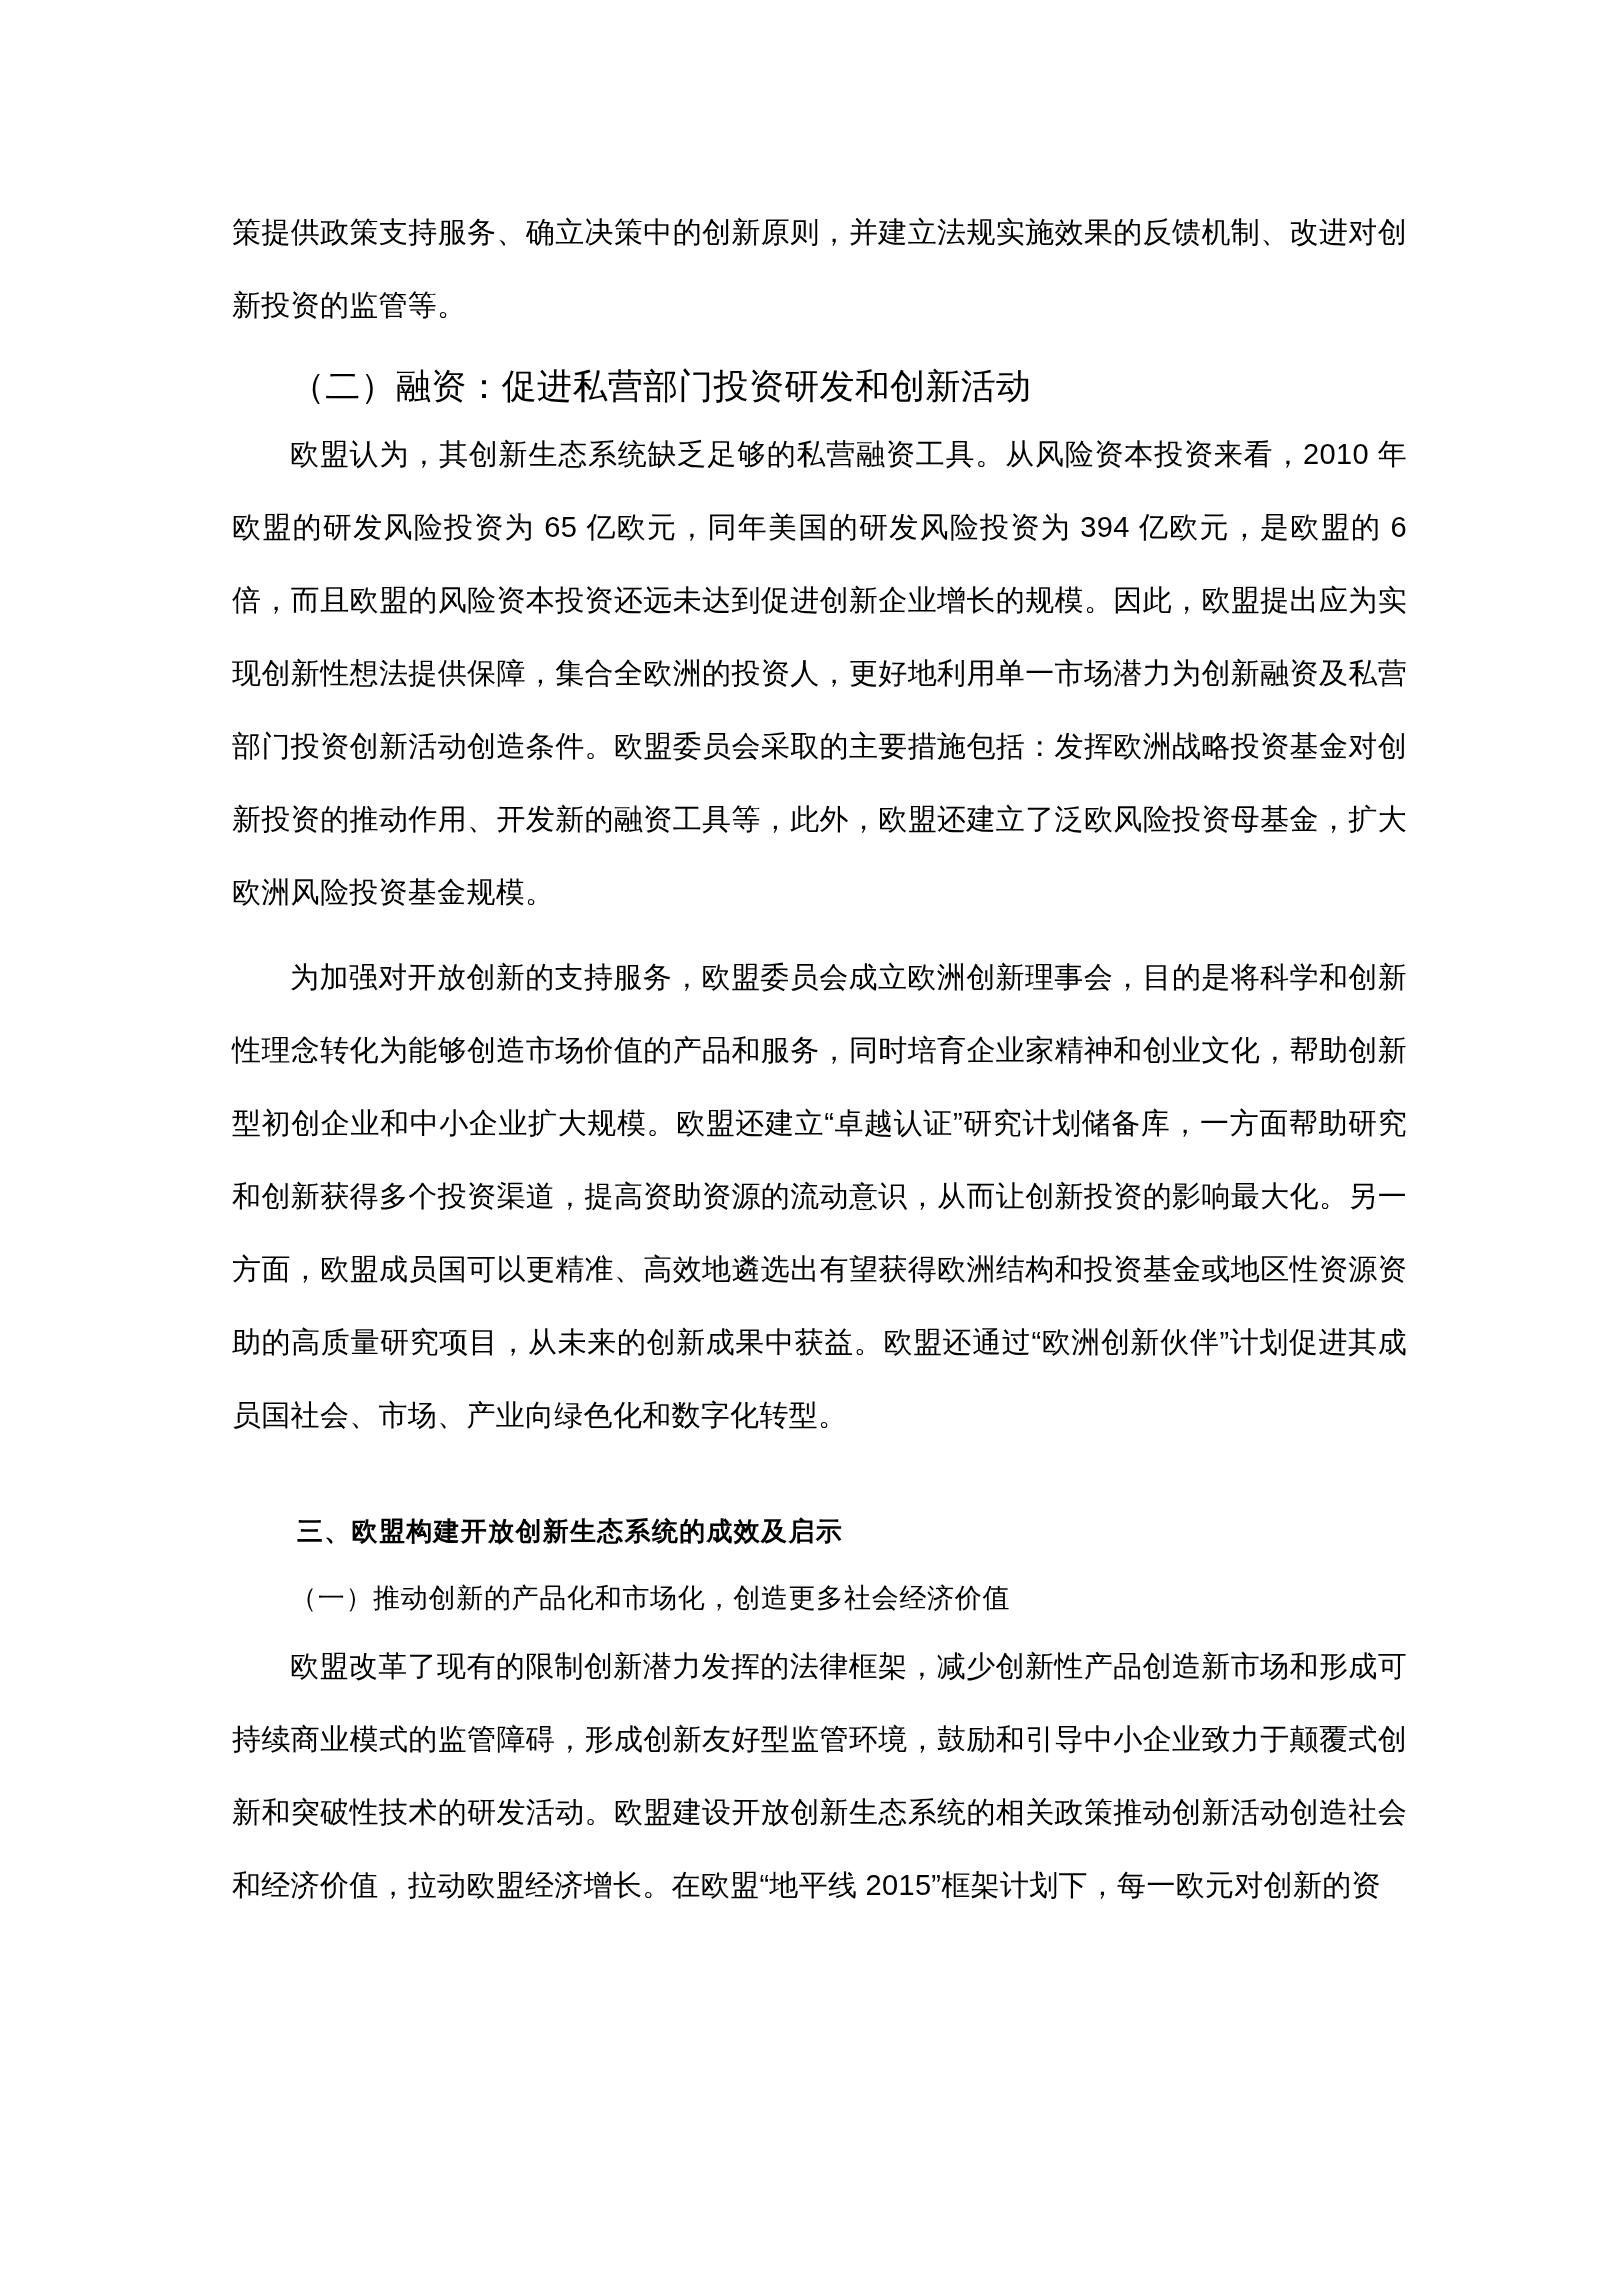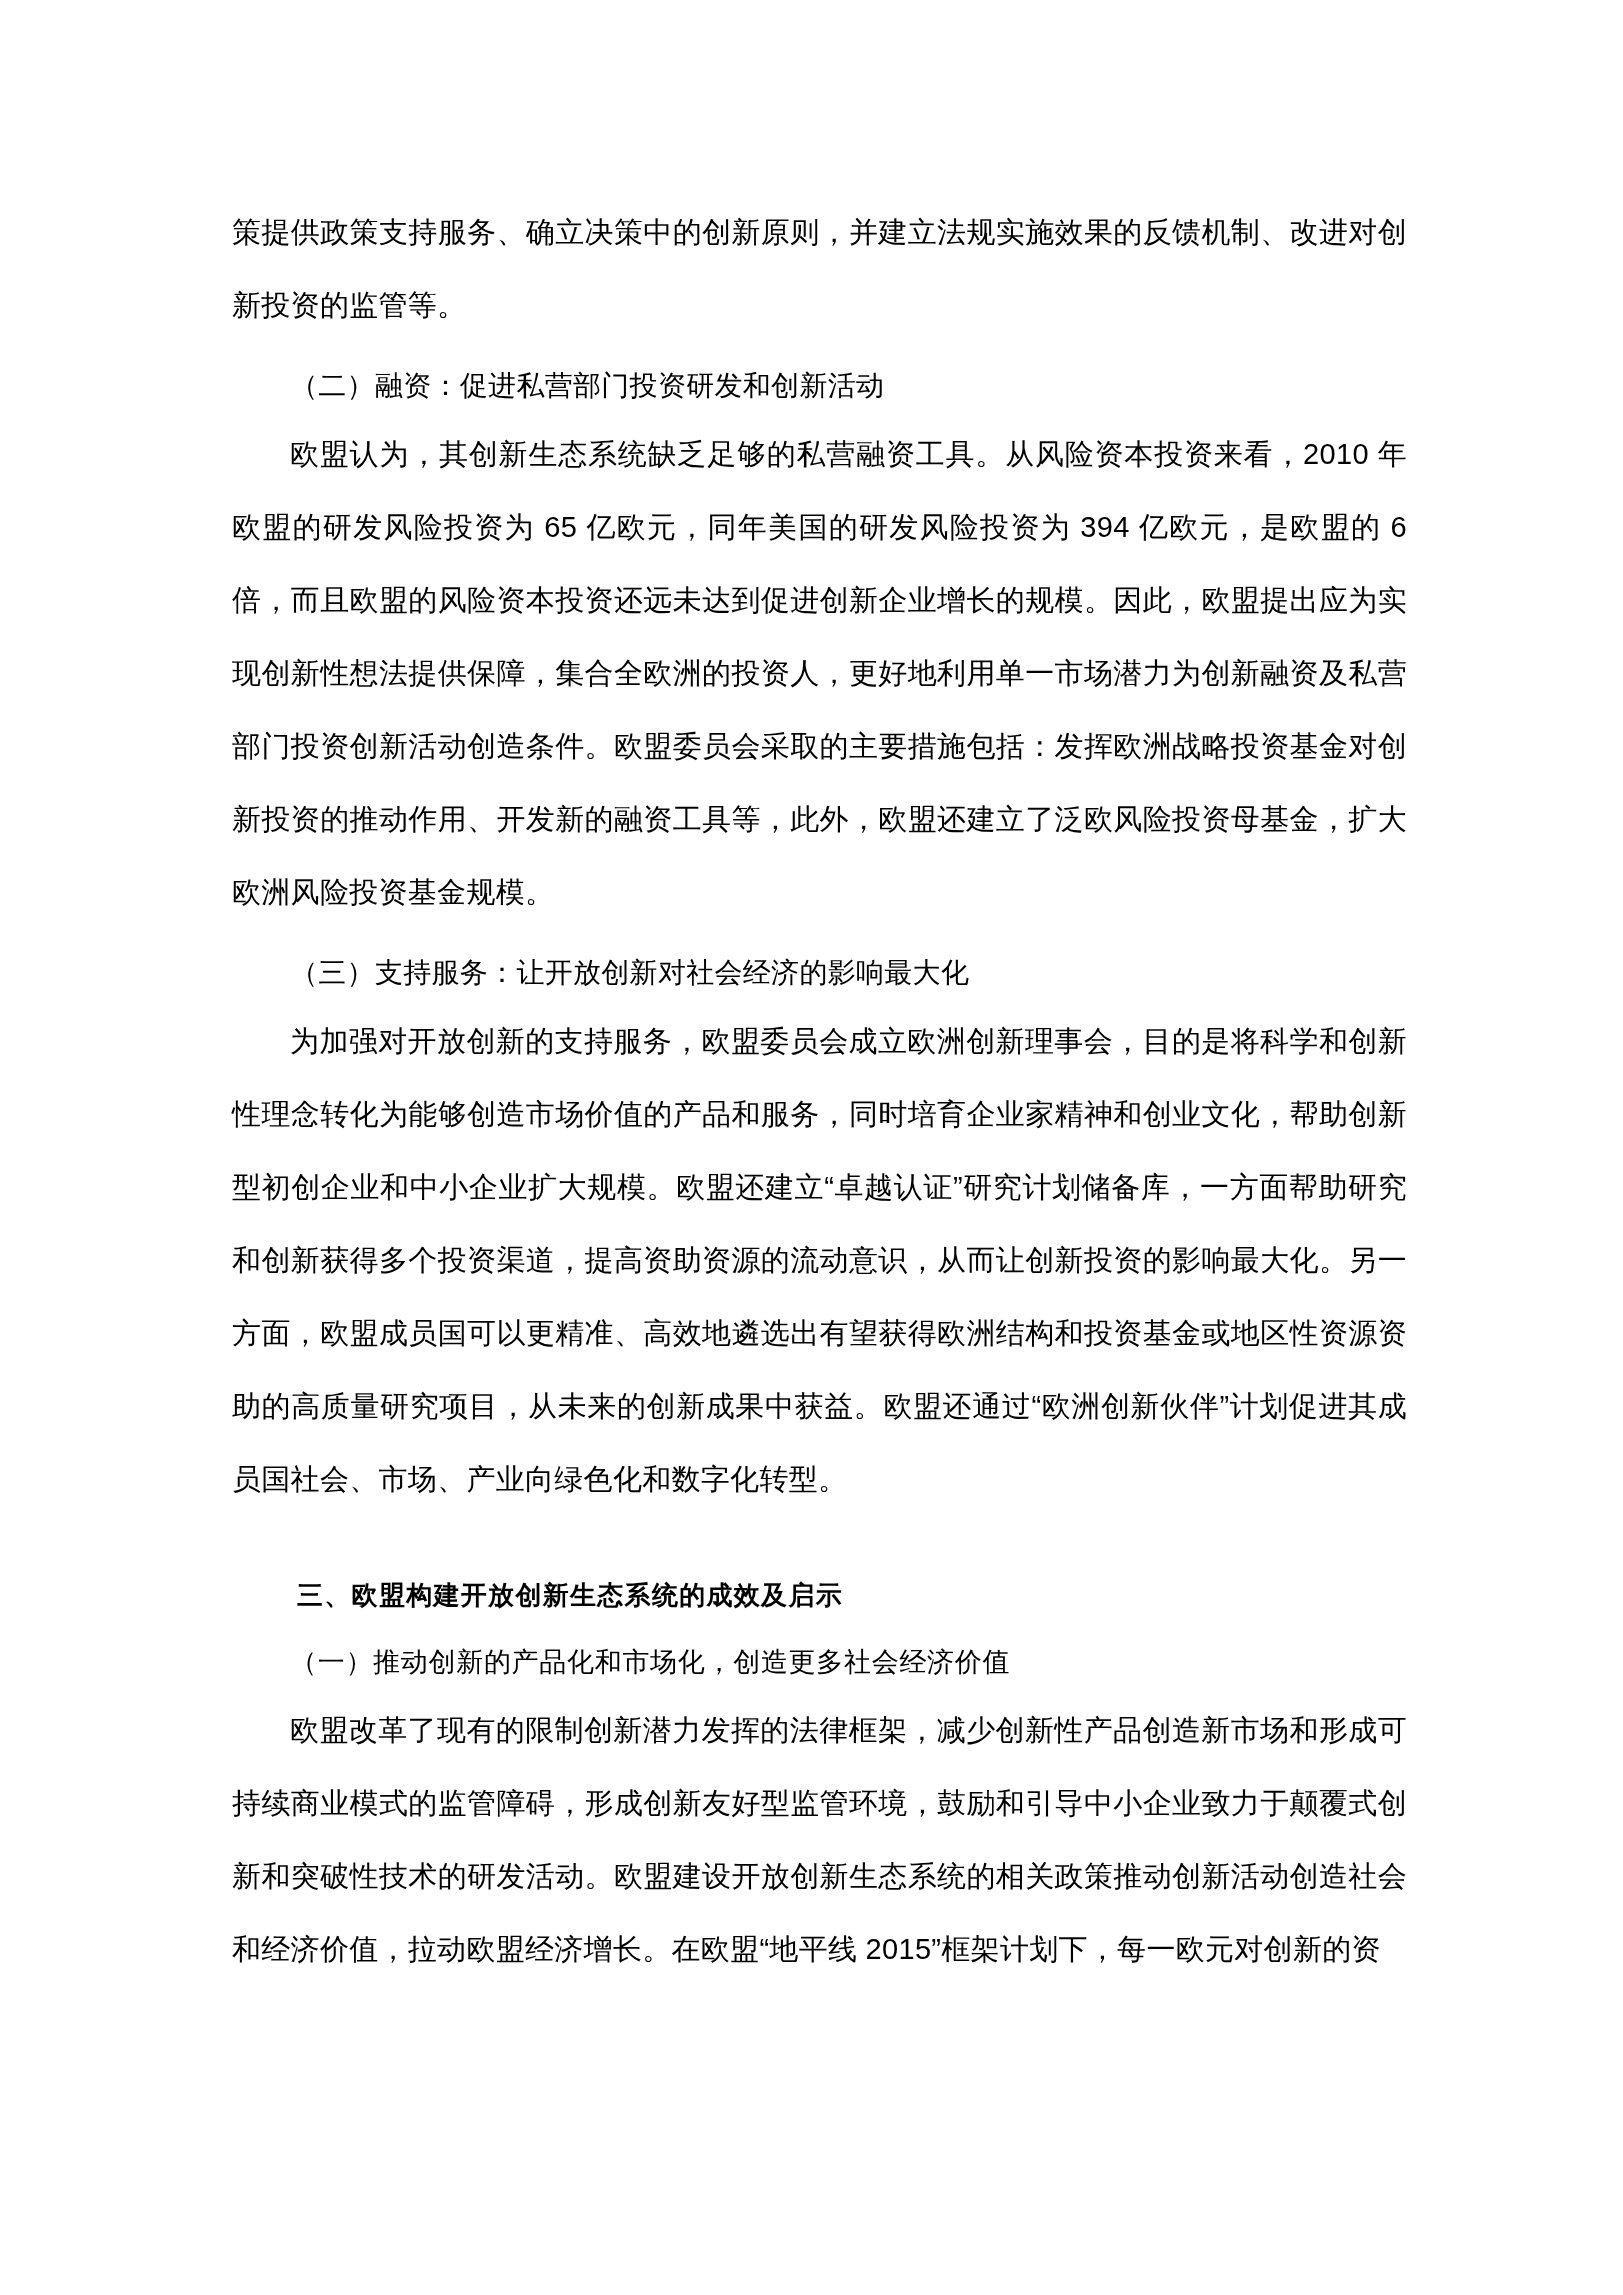--- a/index.html
+++ b/index.html
@@ -34,21 +34,21 @@
     line-height: 73px;
     text-indent: 0;
     margin-bottom: 0;
     letter-spacing: 0.3px;
   }
   .p-body.indent {
     text-indent: 58px;
   }
   
   .p-sub {
-    font-size: 28px;
+    font-size: 35px;
     line-height: 64px;
     text-indent: 58px;
     letter-spacing: 0.3px;
   }
   .p-section {
     font-size: 26px;
     font-weight: bold;
     line-height: 72px;
     text-indent: 65px;
     letter-spacing: 1.3px;
@@ -73,21 +73,20 @@
     <p class="p-body">策提供政策支持服务、确立决策中的创新原则，并建立法规实施效果的反馈机制、改进对创新投资的监管等。</p>
 
     <div class="spacer-sm"></div>
 
     <p class="p-sub">（二）融资：促进私营部门投资研发和创新活动</p>
 
     <p class="p-body indent">欧盟认为，其创新生态系统缺乏足够的私营融资工具。从风险资本投资来看，2010 年欧盟的研发风险投资为 65 亿欧元，同年美国的研发风险投资为 394 亿欧元，是欧盟的 6 倍，而且欧盟的风险资本投资还远未达到促进创新企业增长的规模。因此，欧盟提出应为实现创新性想法提供保障，集合全欧洲的投资人，更好地利用单一市场潜力为创新融资及私营部门投资创新活动创造条件。欧盟委员会采取的主要措施包括：发挥欧洲战略投资基金对创新投资的推动作用、开发新的融资工具等，此外，欧盟还建立了泛欧风险投资母基金，扩大欧洲风险投资基金规模。</p>
 
     <div class="spacer-sm"></div>
 
-    <p class="p-sub">（三）支持服务：让开放创新对社会经济的影响最大化</p>
 
     <p class="p-body indent">为加强对开放创新的支持服务，欧盟委员会成立欧洲创新理事会，目的是将科学和创新性理念转化为能够创造市场价值的产品和服务，同时培育企业家精神和创业文化，帮助创新型初创企业和中小企业扩大规模。欧盟还建立“卓越认证”研究计划储备库，一方面帮助研究和创新获得多个投资渠道，提高资助资源的流动意识，从而让创新投资的影响最大化。另一方面，欧盟成员国可以更精准、高效地遴选出有望获得欧洲结构和投资基金或地区性资源资助的高质量研究项目，从未来的创新成果中获益。欧盟还通过“欧洲创新伙伴”计划促进其成员国社会、市场、产业向绿色化和数字化转型。</p>
 
     <div class="spacer-md"></div>
 
     <p class="p-section">三、欧盟构建开放创新生态系统的成效及启示</p>
 
     <p class="p-sub-bold">（一）推动创新的产品化和市场化，创造更多社会经济价值</p>
 
     <p class="p-body indent">欧盟改革了现有的限制创新潜力发挥的法律框架，减少创新性产品创造新市场和形成可持续商业模式的监管障碍，形成创新友好型监管环境，鼓励和引导中小企业致力于颠覆式创新和突破性技术的研发活动。欧盟建设开放创新生态系统的相关政策推动创新活动创造社会和经济价值，拉动欧盟经济增长。在欧盟“地平线 2015”框架计划下，每一欧元对创新的资</p>

